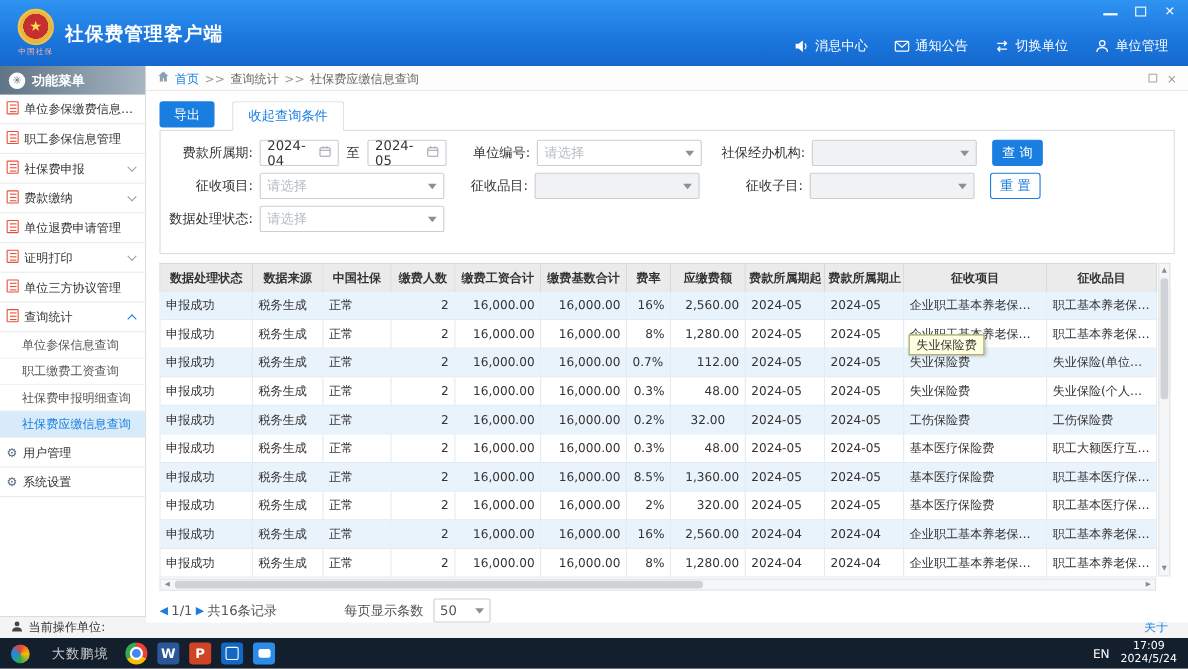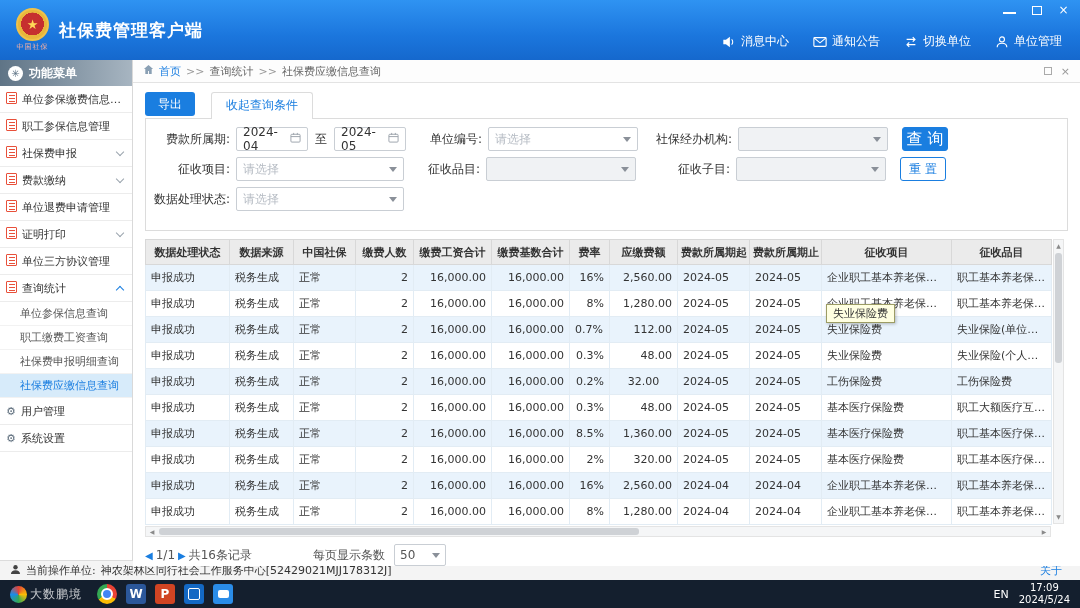--- a/index.html
+++ b/index.html
@@ -57,21 +57,21 @@
   .f-row{display:flex;align-items:center;height:24px;margin-bottom:6px;}
   .f-label{font-size:12px;color:#333;text-align:right;padding-right:6px;flex:none;}
   .w90{width:90px}.w82{width:82px}.w100{width:100px}
   .ctrl{height:24px;border:1px solid #c9ced4;border-radius:2px;background:#fff;display:flex;align-items:center;justify-content:space-between;padding:0 6px;font-size:12px;color:#333;flex:none;cursor:pointer;}
   .ctrl.date{width:72px;}
   .ctrl.w150{width:150px}.ctrl.w168{width:168px}
   .ctrl.disabled{background:#f0f2f4;}
   .placeholder{color:#b6bcc4;}
   .arrow{width:0;height:0;border-left:4px solid transparent;border-right:4px solid transparent;border-top:5px solid #8a9099;margin-left:6px;flex:none;}
   .to-label{padding:0 7px;font-size:12px;color:#333;}
-  .btn-primary{width:46px;height:24px;background:#1a7ee0;border:1px solid #1a7ee0;color:#fff;border-radius:3px;font-size:16px;margin-left:14px;cursor:pointer;font-family:inherit;}
+  .btn-primary{width:46px;height:24px;background:#1a7ee0;border:1px solid #1a7ee0;color:#fff;border-radius:3px;font-size:12px;margin-left:14px;cursor:pointer;font-family:inherit;}
   .btn-ghost{width:46px;height:24px;background:#fff;border:1px solid #1a7ee0;color:#1a7ee0;border-radius:3px;font-size:12px;margin-left:14px;cursor:pointer;font-family:inherit;}
 
   
   .table-zone{display:flex;margin-top:8px;}
   table{border-collapse:collapse;table-layout:fixed;}
   th{height:25px;background:#ebebeb;border:1px solid #d8d8d8;font-size:11px;color:#333;font-weight:bold;padding:0 3px;white-space:nowrap;overflow:hidden;}
   td{height:26px;border:1px solid #e2ecf4;font-size:11px;color:#333;padding:0 5px;white-space:nowrap;overflow:hidden;text-overflow:ellipsis;}
   tbody tr:nth-child(odd) td{background:#e9f3fc;}
   tbody tr:nth-child(even) td{background:#fff;}
   .vscroll{width:11px;margin-left:1px;background:#f5f6f7;border:1px solid #e4e4e4;position:relative;height:285px;flex:none;}
@@ -86,21 +86,21 @@
   .pg-arrow{color:#1a7ee0;font-size:10px;cursor:pointer;}
   .pg-size-label{margin-left:58px;}
   .pg-size{width:52px;height:22px;border:1px solid #c9ced4;border-radius:2px;display:flex;align-items:center;justify-content:space-between;padding:0 5px;font-size:12px;margin-left:6px;cursor:pointer;background:#fff;}
 
   
   .statusbar{height:20px;background:#f4f4f4;border-top:1px solid #dcdcdc;display:flex;align-items:center;padding:0 10px;font-size:11px;color:#333;gap:5px;}
   .sb-about{margin-left:auto;color:#1a7ee0;cursor:pointer;padding-right:8px;}
 
   
   .taskbar{height:28px;background:#141f2e;display:flex;align-items:center;padding:0 10px;gap:9px;}
-  .brand{display:flex;align-items:center;gap:3px;margin-right:6px;}
+  .brand{display:flex;align-items:center;gap:20px;margin-right:6px;}
   .brand-logo{width:17px;height:17px;border-radius:50%;background:conic-gradient(#e44336,#fbbc05,#34a853,#1a8ce8,#e44336);}
   .brand-text{color:rgba(255,255,255,.75);font-size:12px;letter-spacing:1px;}
   .tb-icon{width:20px;height:20px;border-radius:3px;display:flex;align-items:center;justify-content:center;font-size:12px;font-weight:bold;color:#fff;cursor:pointer;position:relative;}
   .chrome-icon{border-radius:50%;background:conic-gradient(#ea4335 0 33%,#fbbc05 33% 66%,#34a853 66% 100%);}
   .chrome-icon::after{content:"";width:8px;height:8px;background:#4285f4;border:2px solid #fff;border-radius:50%;position:absolute;top:4px;left:4px;}
   .word-icon{background:#2b579a;}.word-icon::after{content:"W";}
   .powerpoint-icon{background:#d04423;}.powerpoint-icon::after{content:"P";}
   .tax-app-icon{background:#1368c4;}.tax-app-icon::after{content:"";width:10px;height:10px;border:1.5px solid #fff;border-radius:2px;}
   .chat-app-icon{background:#2a8ce8;}.chat-app-icon::after{content:"";width:11px;height:8px;background:#fff;border-radius:2px;}
   .tray{margin-left:auto;display:flex;align-items:center;gap:10px;color:#fff;}
@@ -508,21 +508,20 @@
     </div>
   </main>
 </div>
 
 <div class="statusbar">
   <span><svg width="11" height="11" viewBox="0 0 12 12">
         <circle cx="6" cy="3.5" r="2.4" fill="#444"></circle>
         <path d="M1 11c0-2.8 2.2-4.3 5-4.3S11 8.2 11 11z" fill="#444"></path>
       </svg></span>
   <span>当前操作单位:</span>
-  <span>神农架林区同行社会工作服务中心[52429021MJJ178312J]</span>
   <span class="sb-about">关于</span>
 </div>
 
 <div class="taskbar">
   <div class="brand">
     <div class="brand-logo"></div>
     <span class="brand-text">大数鹏境</span>
   </div>
   <div style="display:flex;gap:9px;">
       <div class="tb-icon chrome-icon"></div>

